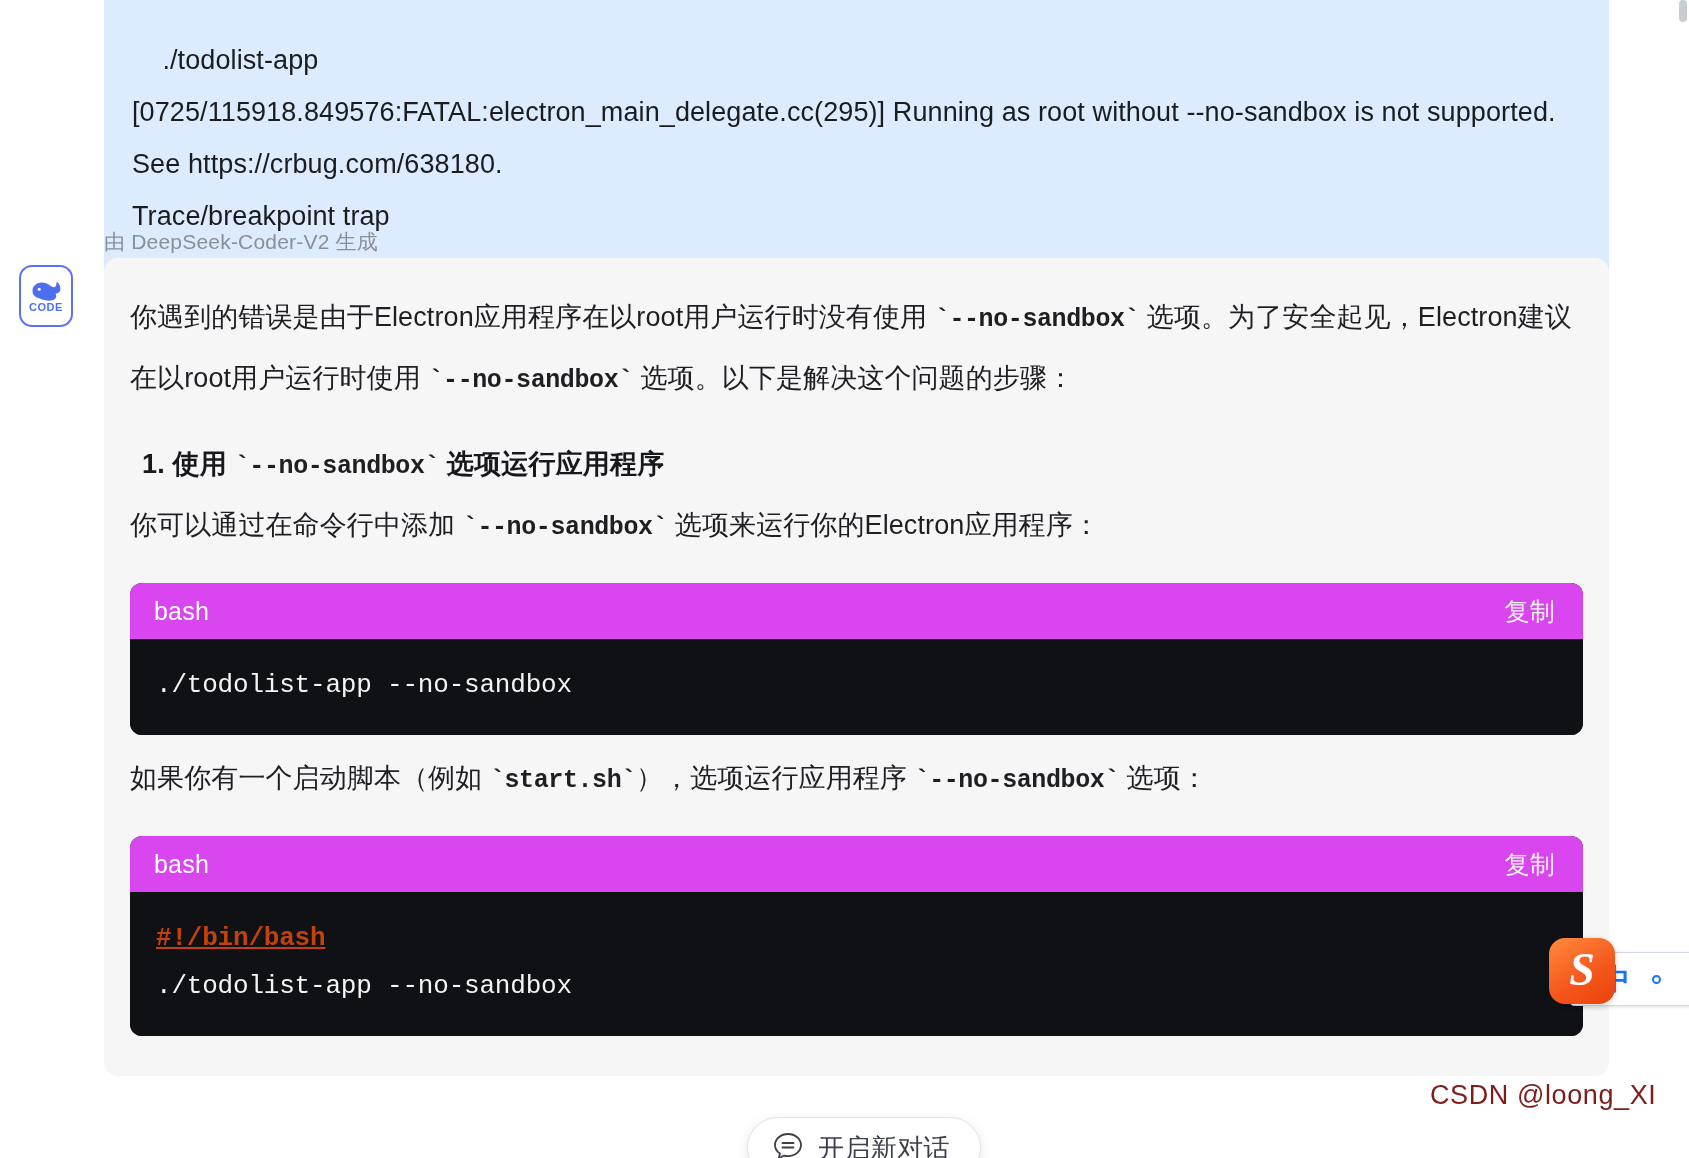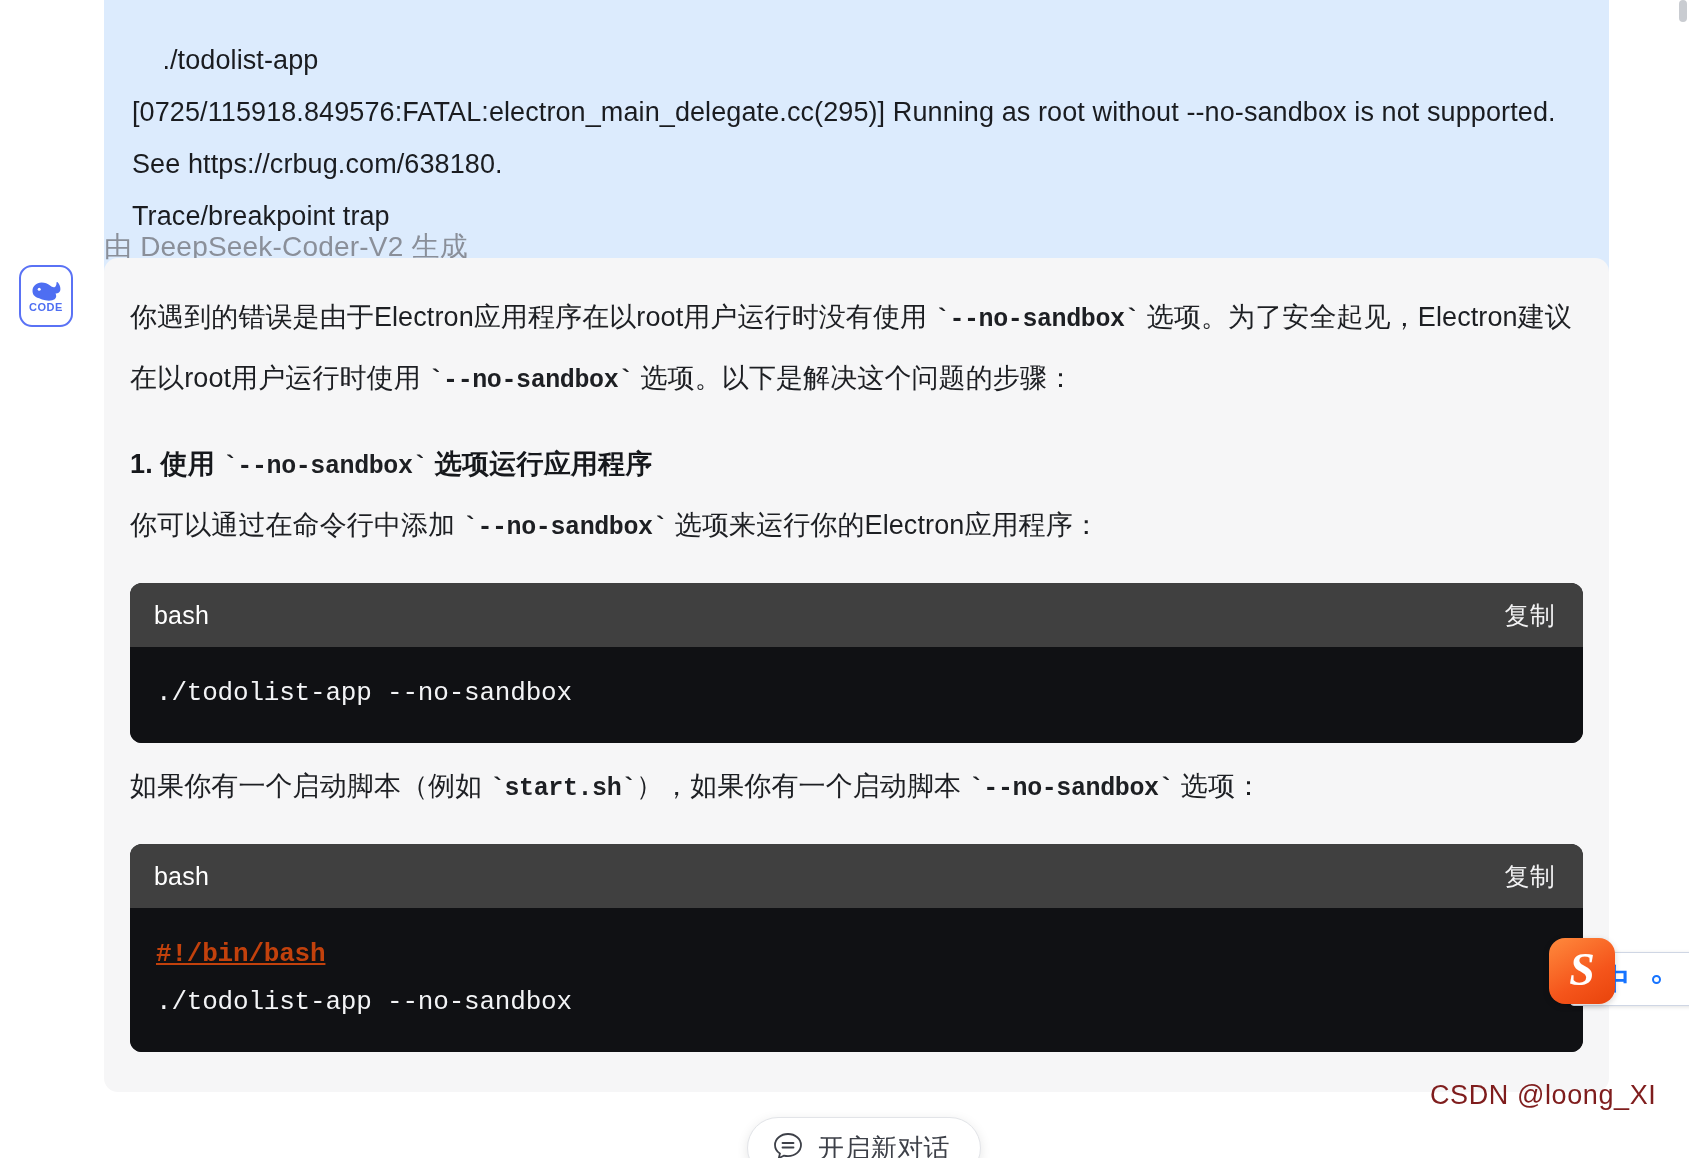--- a/index.html
+++ b/index.html
@@ -59,21 +59,21 @@
     letter-spacing: .1px;
     white-space: pre-wrap;
     word-break: break-word;
   }
 
   
   .model-note {
     position: absolute;
     left: 104px;
     top: 228px;
-    font-size: 28px;
+    font-size: 21px;
     color: #8a8f99;
     letter-spacing: .2px;
   }
 
   
   .avatar {
     position: absolute;
     left: 19px;
     top: 265px;
     width: 54px;
@@ -117,42 +117,42 @@
     line-height: 58px;
     color: #1d1f23;
     margin: 14px 0 12px 0;
     letter-spacing: .1px;
   }
 
   .h-step {
     font-size: 27px;
     font-weight: bold;
     color: #16181c;
-    margin: 36px 0 6px 0;
+    margin: 36px 0 6px 12px;
     letter-spacing: .2px;
   }
 
   code.inline {
     font-family: Liberation Mono, monospace;
     font-weight: bold;
     font-size: 25px;
     letter-spacing: -.4px;
     color: #1d1f23;
   }
 
   
   .code-block {
     margin: 26px 0 10px 0;
     border-radius: 12px;
     overflow: hidden;
     background: #101114;
   }
   .code-head {
-    background: #404040;
-    height: 64px;
+    background: #d946ef;
+    height: 56px;
     display: flex;
     align-items: center;
     justify-content: space-between;
     padding: 0 28px 0 24px;
     box-sizing: border-box;
   }
   .code-lang {
     color: #ffffff;
     font-size: 25px;
     letter-spacing: .2px;
@@ -299,21 +299,21 @@
 
     <div class="code-block">
       <div class="code-head">
         <span class="code-lang">bash</span>
         <span class="code-copy">复制</span>
       </div>
       <div class="code-body"><span>./todolist-app --no-sandbox</span></div>
     </div>
 
 
-    <p class="para"><span>如果你有一个启动脚本（例如 </span><code class="inline">`start.sh`</code><span>），如果你有一个启动脚本 </span><code class="inline">`--no-sandbox`</code><span> 选项：</span></p>
+    <p class="para"><span>如果你有一个启动脚本（例如 </span><code class="inline">`start.sh`</code><span>），选项运行应用程序 </span><code class="inline">`--no-sandbox`</code><span> 选项：</span></p>
 
     <div class="code-block">
       <div class="code-head">
         <span class="code-lang">bash</span>
         <span class="code-copy">复制</span>
       </div>
       <div class="code-body"><span class="shebang">#!/bin/bash</span>
 <span>./todolist-app --no-sandbox</span></div>
     </div>
 

